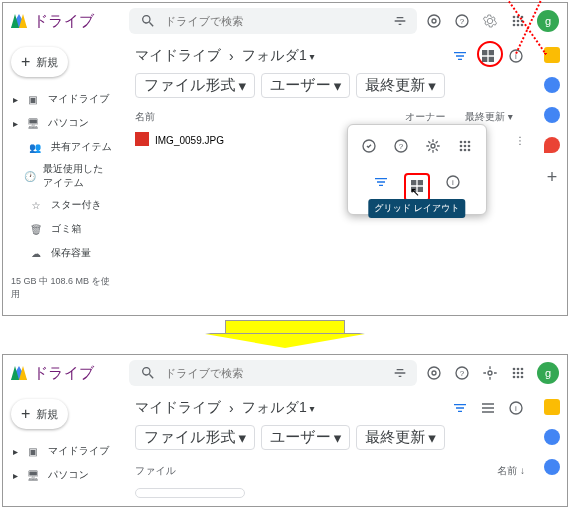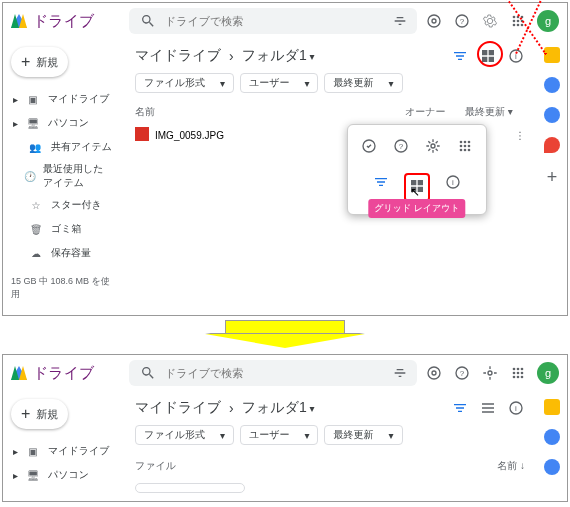--- a/index.html
+++ b/index.html
@@ -19,33 +19,33 @@
 .body{display:flex}
 .sidebar{width:120px;padding:8px;font-size:10px;color:#3c4043}
 .new-btn{display:flex;align-items:center;gap:6px;padding:6px 10px;border-radius:16px;box-shadow:0 1px 3px rgba(0,0,0,0.3);width:fit-content;margin-bottom:10px;font-size:11px}
 .side-item{display:flex;align-items:center;gap:6px;padding:3px 2px}
 .storage{font-size:9px;color:#5f6368;margin:10px 0 6px}
 .buy-btn{border:1px solid #1a73e8;color:#1a73e8;border-radius:12px;padding:4px 8px;font-size:9px;width:fit-content}
 .main{flex:1;padding:8px 12px;position:relative}
 .bc{display:flex;align-items:center;gap:8px;font-size:14px;color:#3c4043}
 .bc-actions{margin-left:auto;display:flex;gap:10px;align-items:center}
 .chips{display:flex;gap:6px;margin:8px 0}
-.chip{border:1px solid #dadce0;border-radius:4px;padding:2px 8px;font-size:10px;color:#3c4043;display:flex;align-items:center;gap:15px}
+.chip{border:1px solid #dadce0;border-radius:4px;padding:2px 8px;font-size:15px;color:#3c4043;display:flex;align-items:center;gap:3px}
 .cols{display:flex;font-size:10px;color:#5f6368;padding:4px 0}
 .col-name{flex:1}
 .col-owner{width:60px}
 .col-mod{width:60px}
 .row{display:flex;align-items:flex-end;padding:4px 0;font-size:10px}
 .thumb{width:14px;height:14px;background:#d93025;margin-right:6px}
 .red-circle{position:absolute;border:2px solid red;border-radius:50%}
 .rightbar{width:30px;display:flex;flex-direction:column;align-items:center;gap:14px;padding-top:8px}
 .rb-icon{width:16px;height:16px;border-radius:3px}
 .popup{position:absolute;background:#fff;border:1px solid #ccc;border-radius:6px;box-shadow:0 2px 8px rgba(0,0,0,0.3);padding:8px;right:50px;top:85px;z-index:10}
 .popup-row{display:flex;gap:14px;padding:4px;justify-content:center}
-.tooltip{background:#ec4899;color:#fff;font-size:9px;padding:3px 6px;border-radius:3px;position:absolute;bottom:-18px;left:50%;transform:translateX(-50%);white-space:nowrap}
+.tooltip{background:#0c4a6e;color:#fff;font-size:9px;padding:3px 6px;border-radius:3px;position:absolute;bottom:-18px;left:50%;transform:translateX(-50%);white-space:nowrap}
 .red-box{border:2px solid red;border-radius:4px;padding:2px;position:relative}
 .arrow-down{width:160px;height:30px;margin:4px auto;position:relative}
 .arrow-body{height:14px;background:#ffff00;border:1px solid #999;margin:0 20px}
 .arrow-head{width:0;height:0;border-left:80px solid transparent;border-right:80px solid transparent;border-top:14px solid #ffff00;margin:0 auto;filter:drop-shadow(0 -1px 0 #999)}
 .grid-card{border:1px solid #dadce0;border-radius:6px;width:110px;margin-top:4px}
 .grid-head{display:flex;align-items:center;padding:4px;font-size:9px;gap:4px}
 svg{width:16px;height:16px}
 .dotted-line{position:absolute;border-top:2px dotted red;transform-origin:left center;z-index:5}
 .section-label{font-size:10px;color:#5f6368;margin:6px 0}
 .name-sort{text-align:right;font-size:10px;color:#5f6368;margin:4px 0}

